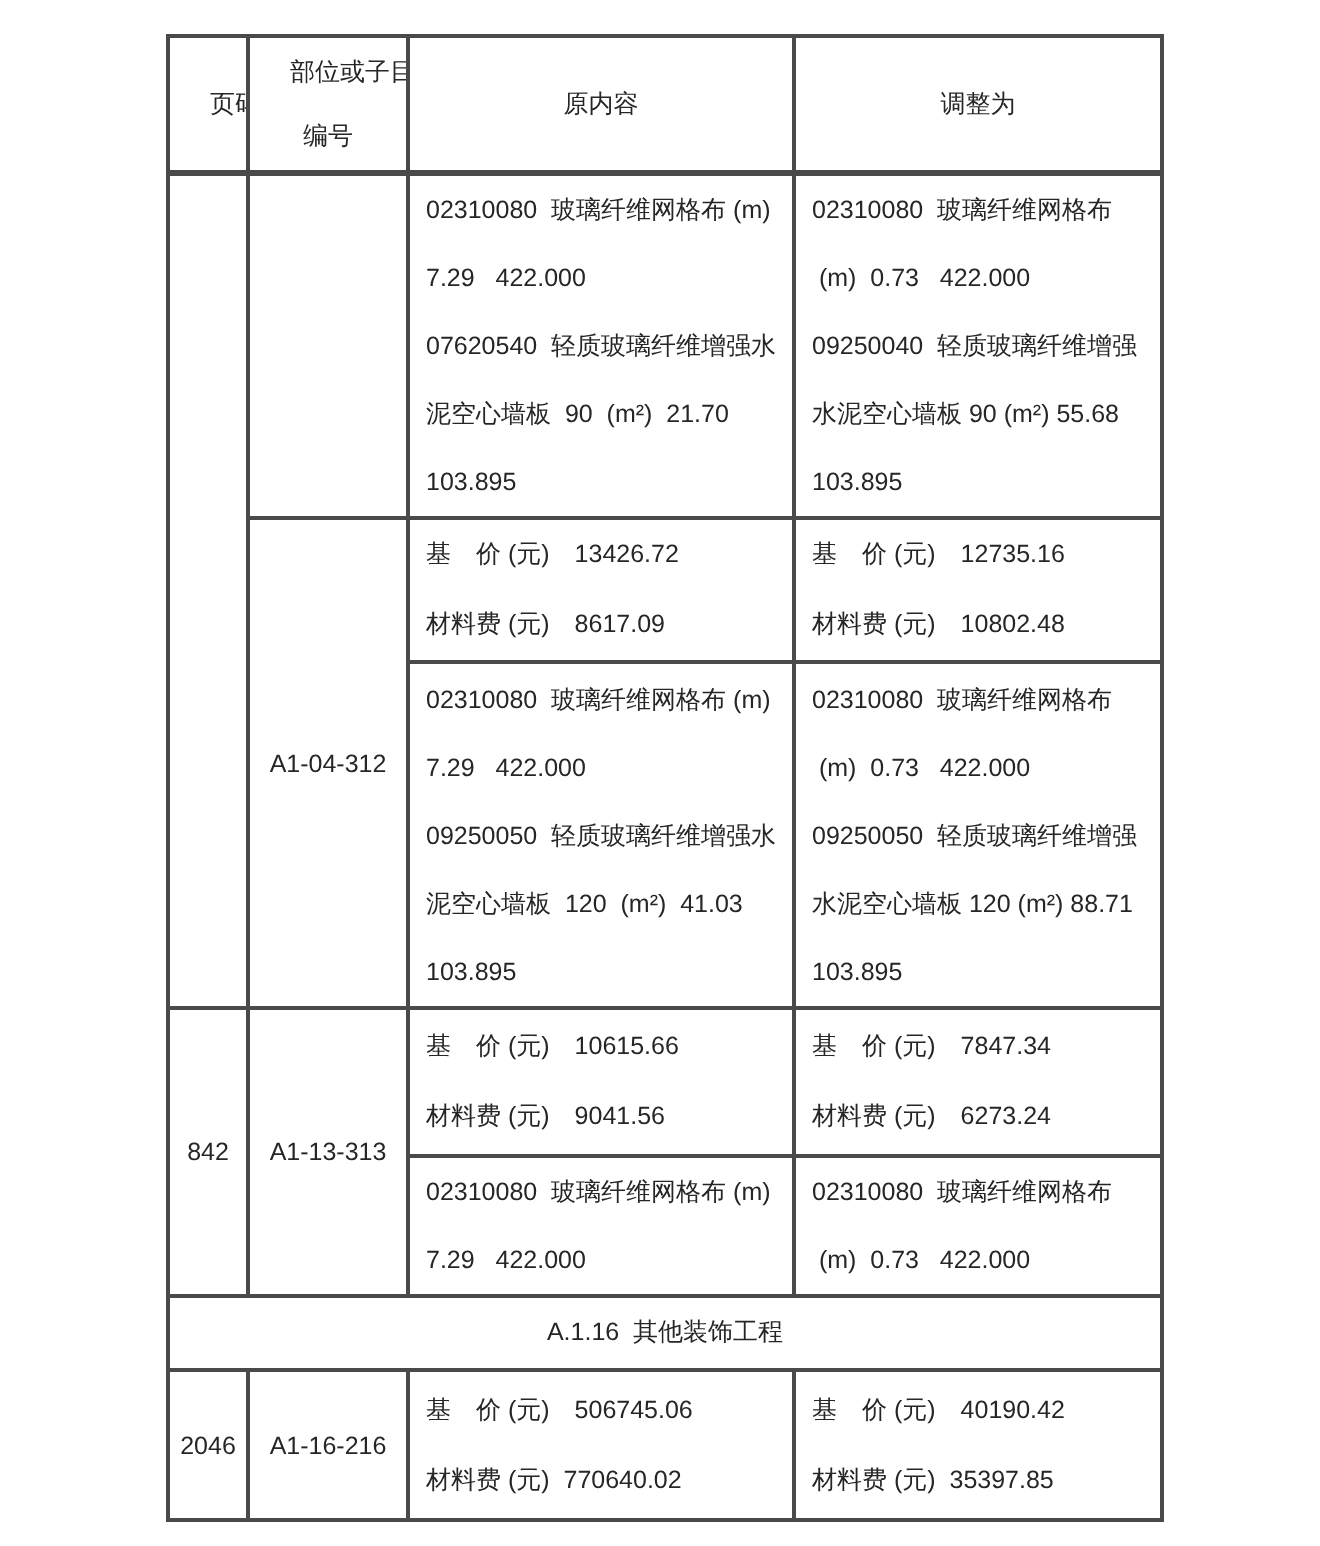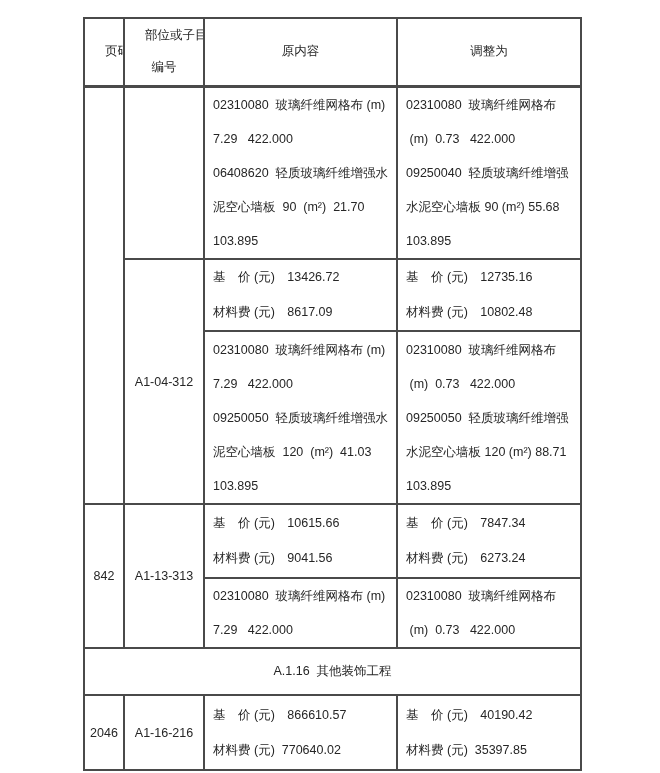--- a/index.html
+++ b/index.html
@@ -26,21 +26,20 @@
     border: 2px solid #4a4a4a;
     font-weight: normal;
     font-size: 12.5px;
     vertical-align: middle;
     overflow: hidden;
   }
   .adjust-table thead th {
     border-bottom: 3px solid #4a4a4a;
     text-align: center;
     padding: 0 20px;
-    font-family: Liberation Mono, monospace;
   }
   .hdr-line { line-height: 32px; white-space: pre; }
   .cell-center { text-align: center; white-space: pre; }
   .cell-content { text-align: left; padding: 0 8px; margin-top: 24px; }
   .txt-line { white-space: pre; line-height: 34px; }
   .price-line { white-space: pre; line-height: 35px; }
   .section-cell {
     text-align: center;
     font-weight: bold;
     font-size: 13px;
@@ -79,21 +78,21 @@
     </tr>
   </thead>
   <tbody>
 
     <tr style="height:173px;">
       <td class="cell-center" rowspan="3"></td>
       <td class="cell-center"></td>
       <td class="cell-content">
         <div class="txt-line">02310080  玻璃纤维网格布 (m)</div>
         <div class="txt-line">7.29   422.000</div>
-        <div class="txt-line">06408620  轻质玻璃纤维增强水</div>
+        <div class="txt-line">07620540  轻质玻璃纤维增强水</div>
         <div class="txt-line">泥空心墙板  90  (m²)  21.70</div>
         <div class="txt-line">103.895</div>
       </td>
       <td class="cell-content">
         <div class="txt-line">02310080  玻璃纤维网格布</div>
         <div class="txt-line"> (m)  0.73   422.000</div>
         <div class="txt-line">09250040  轻质玻璃纤维增强</div>
         <div class="txt-line">水泥空心墙板 90 (m²) 55.68</div>
         <div class="txt-line">103.895</div>
       </td>
@@ -145,29 +144,29 @@
       <td class="cell-content">
         <div class="txt-line">02310080  玻璃纤维网格布 (m)</div>
         <div class="txt-line">7.29   422.000</div>
       </td>
       <td class="cell-content">
         <div class="txt-line">02310080  玻璃纤维网格布</div>
         <div class="txt-line"> (m)  0.73   422.000</div>
       </td>
     </tr>
 
-    <tr style="height:47px;">
+    <tr style="height:37px;">
       <td class="section-cell" colspan="4">A.1.16  其他装饰工程</td>
     </tr>
 
     <tr style="height:75px;">
       <td class="cell-center">2046</td>
       <td class="cell-center">A1-16-216</td>
       <td class="cell-content">
-        <div class="price-line">基　价 (元)　866610.57</div>
+        <div class="price-line">基　价 (元)　506745.06</div>
         <div class="price-line">材料费 (元)  770640.02</div>
       </td>
       <td class="cell-content">
         <div class="price-line">基　价 (元)　40190.42</div>
         <div class="price-line">材料费 (元)  35397.85</div>
       </td>
     </tr>
   </tbody>
 </table>
 

